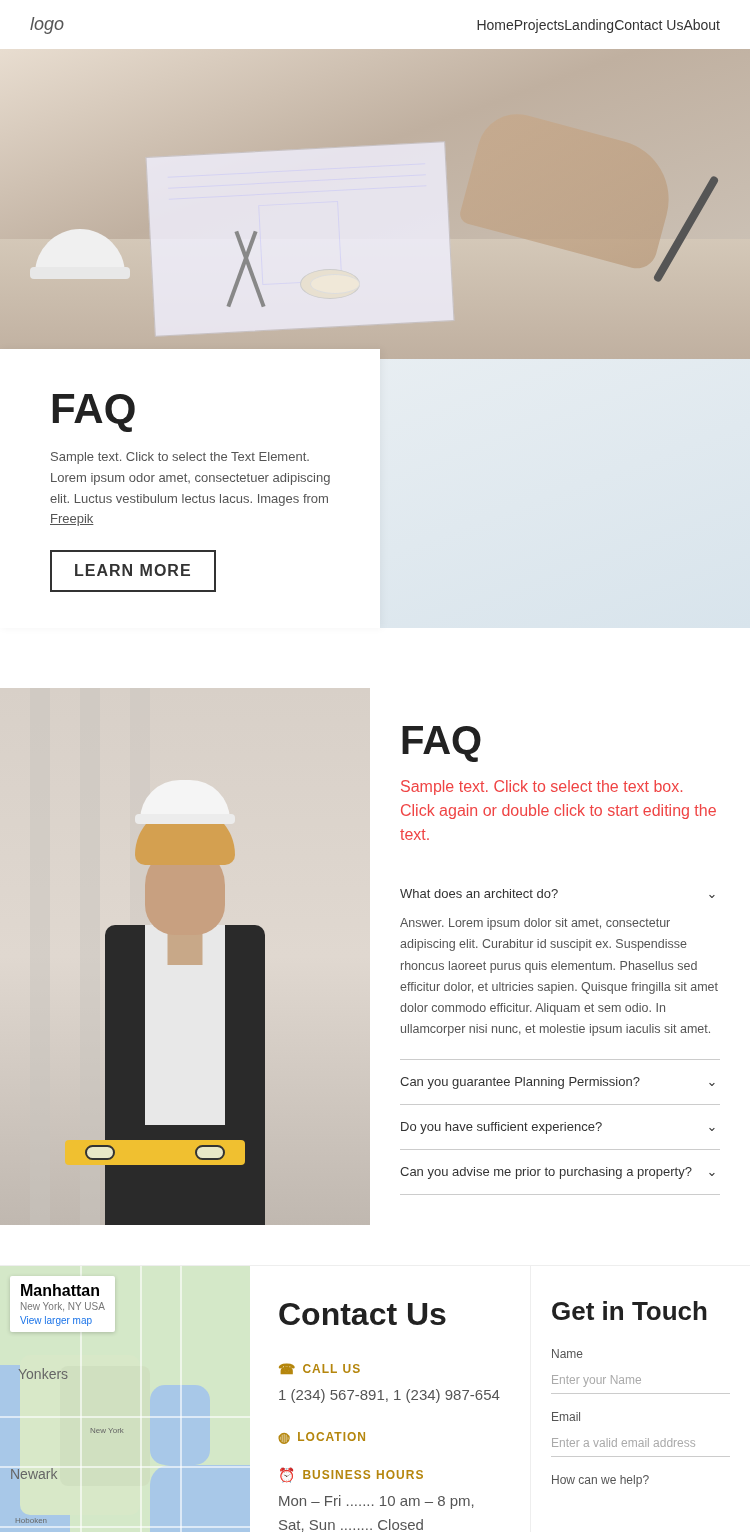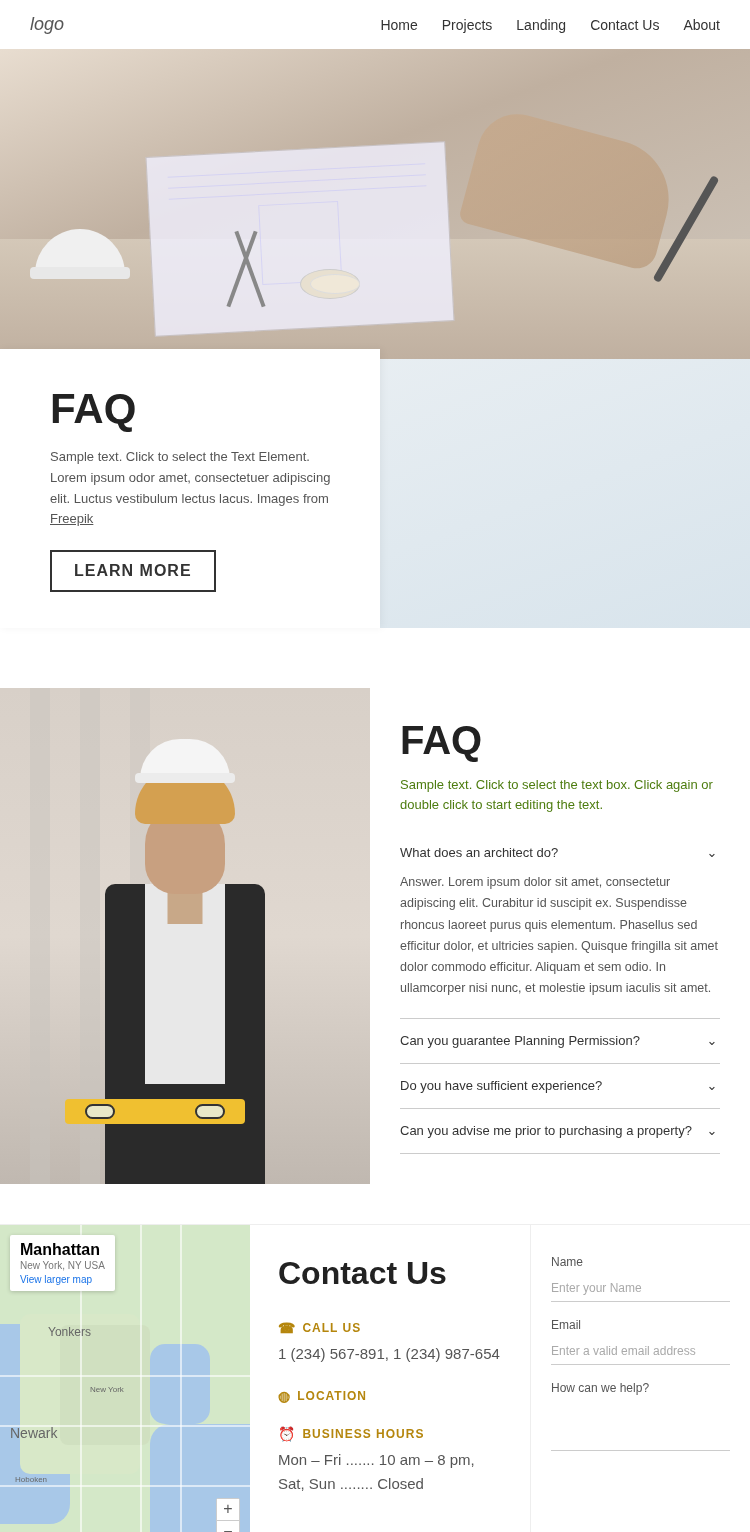--- a/index.html
+++ b/index.html
@@ -7,21 +7,21 @@
 
     
     nav {
       display: flex;
       align-items: center;
       justify-content: space-between;
       padding: 14px 30px;
       background: #fff;
     }
     .nav-logo { font-size: 18px; color: #555; font-style: italic; }
-    .nav-links { display: flex; gap: 24px; }
+    .nav-links { display: flex; }
     .nav-links a { text-decoration: none; color: #333; font-size: 14px; }
 
     
     .hero {
       width: 100%;
       height: 310px;
       background: linear-gradient(135deg, #d4cfc9 0%, #b0a89e 40%, #e8e0d5 100%);
       position: relative;
       overflow: hidden;
     }
@@ -128,21 +128,21 @@
     .person-sim {
       position: absolute;
       inset: 0;
       background: linear-gradient(170deg, #e0d8d0 0%, #b0a090 40%, #d0c8c0 100%);
     }
     .faq-right {
       flex: 1;
       padding: 30px 30px 30px 30px;
     }
     .faq-right h2 { font-size: 40px; font-weight: 700; margin-bottom: 12px; color: #222; }
-    .faq-right .subtitle { font-size: 13px; color: #4d7c0f; line-height: 1.5; margin-bottom: 16px; }
+    .faq-right .subtitle { font-size: 16px; color: #ef4444; line-height: 1.5; margin-bottom: 24px; }
 
     
     .faq-item {
       border-bottom: 1px solid #ccc;
       padding: 14px 0;
     }
     .faq-item-header {
       display: flex;
       justify-content: space-between;
       align-items: center;
@@ -425,21 +425,21 @@
       <div style="position:absolute;background:#d0e0c0;width:90px;height:120px;top:100px;left:60px;border-radius:8px"></div>
 
       <div class="map-road" style="height:2px;left:0;right:0;top:150px"></div>
       <div class="map-road" style="height:2px;left:0;right:0;top:200px"></div>
       <div class="map-road" style="height:2px;left:0;right:0;top:260px"></div>
       <div class="map-road" style="width:2px;top:0;bottom:0;left:80px"></div>
       <div class="map-road" style="width:2px;top:0;bottom:0;left:140px"></div>
       <div class="map-road" style="width:2px;top:0;bottom:0;left:180px"></div>
 
       <div style="position:absolute;top:160px;left:90px;font-size:8px;color:#666">New York</div>
-      <div style="position:absolute;top:100px;left:48px;font-size:12px;color:#666">Yonkers</div>
+      <div style="position:absolute;top:100px;left:18px;font-size:14px;color:#666">Yonkers</div>
       <div style="position:absolute;top:200px;left:10px;font-size:14px;color:#666">Newark</div>
       <div style="position:absolute;top:250px;left:15px;font-size:8px;color:#666">Hoboken</div>
 
       <div class="map-label">
         <strong>Manhattan</strong>
         <span class="map-sub">New York, NY USA</span>
         <a href="#" class="map-larger-link">View larger map</a>
       </div>
 
       <div class="map-zoom">
@@ -472,20 +472,21 @@
       <div class="contact-item-title">
         <span class="ci-icon">⏰</span>
         <span>BUSINESS HOURS</span>
       </div>
       <p>Mon – Fri ....... 10 am – 8 pm, Sat, Sun ........ Closed</p>
     </div>
 
   </div>
 
   <div class="get-in-touch">
+    <h2>Get in Touch</h2>
 
     <div class="form-group">
       <label>Name</label>
       <input type="text" placeholder="Enter your Name" style="">
     </div>
 
     <div class="form-group">
       <label>Email</label>
       <input type="email" placeholder="Enter a valid email address" style="">
     </div>

